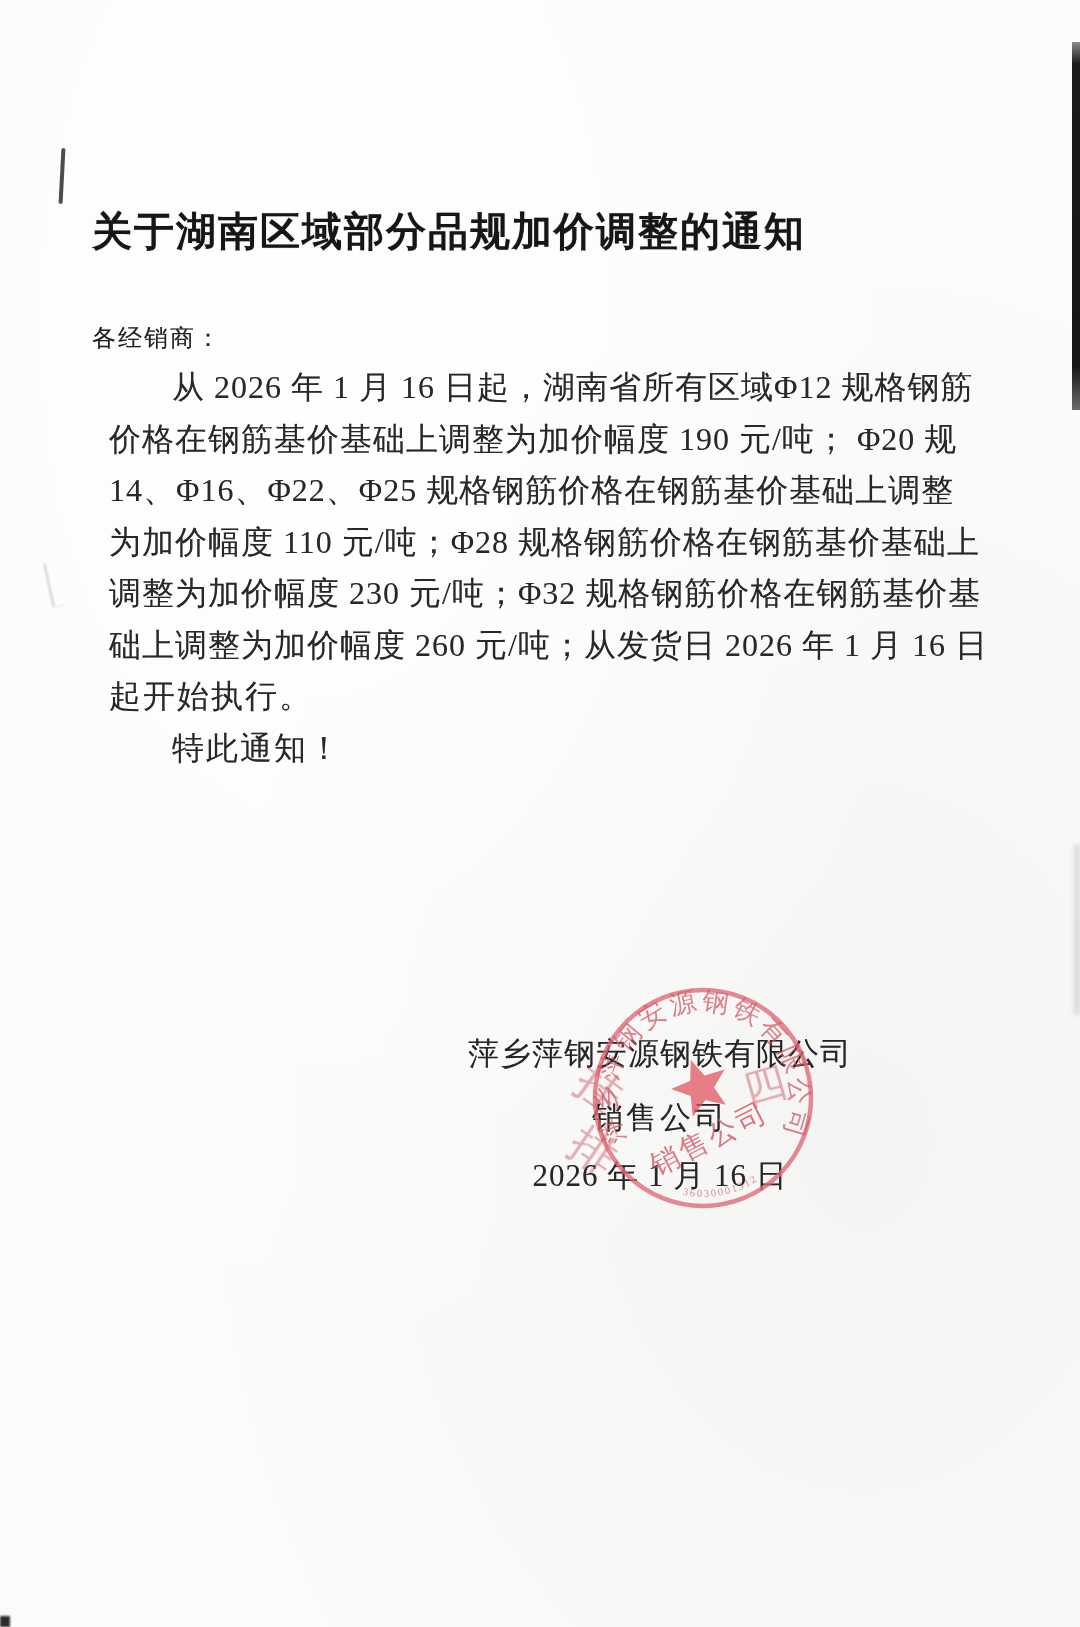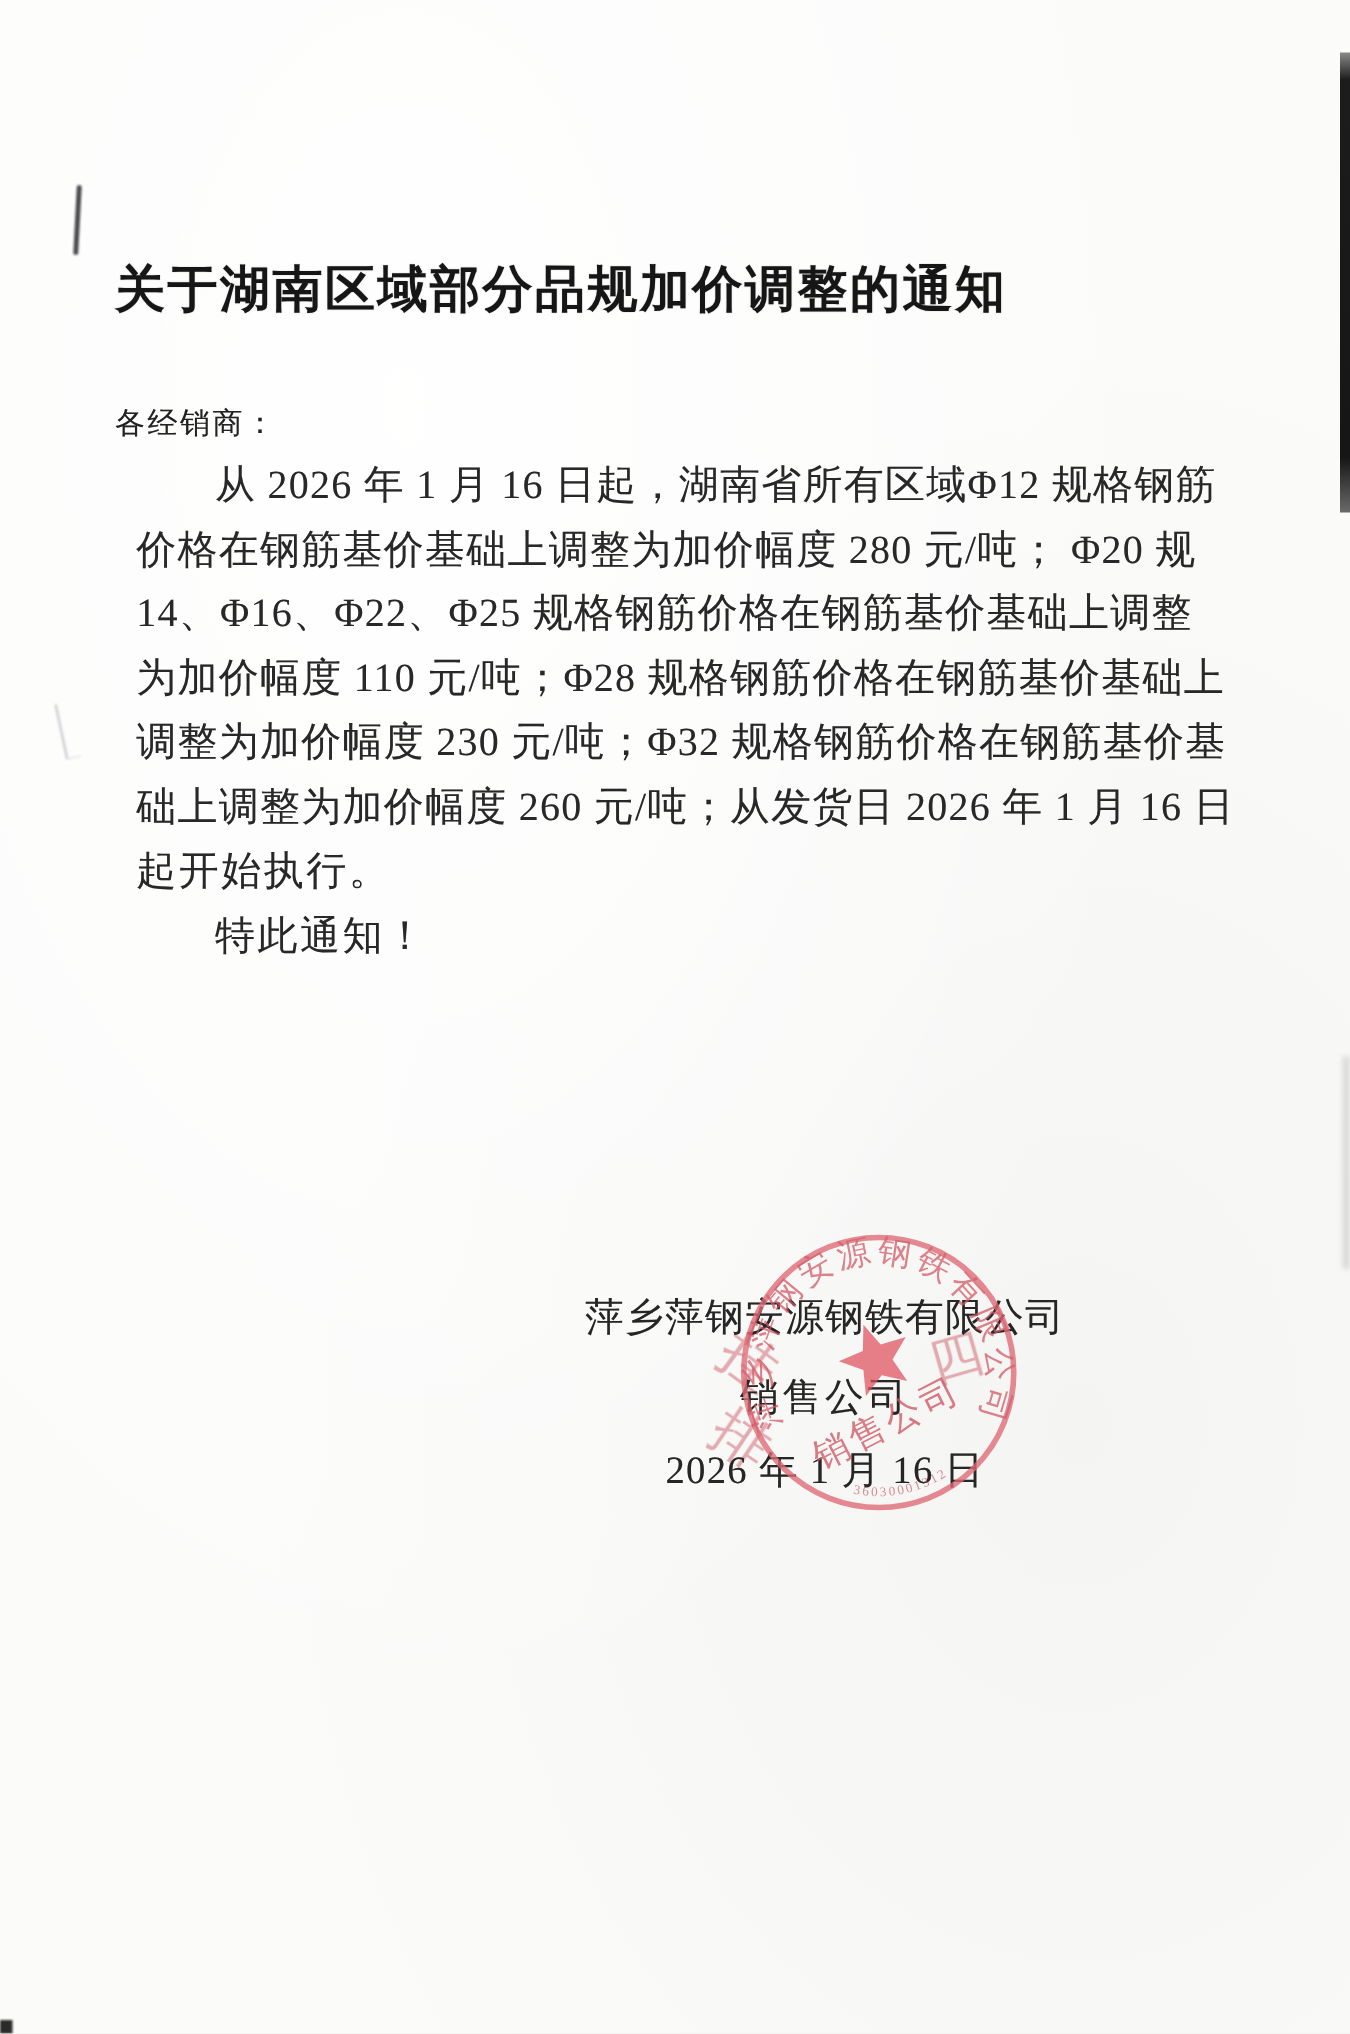--- a/index.html
+++ b/index.html
@@ -101,21 +101,21 @@
   <div class="left-mark"></div>
   <div class="left-scribble"></div>
   <div class="corner-dot"></div>
 
   <div class="doc-title">关于湖南区域部分品规加价调整的通知</div>
 
   <div class="salutation">各经销商：</div>
 
   <div class="body-block">
     <span class="body-line indent">从 2026 年 1 月 16 日起，湖南省所有区域Φ12 规格钢筋</span>
-    <span class="body-line">价格在钢筋基价基础上调整为加价幅度 280 元/吨； Φ20 规</span>
+    <span class="body-line">价格在钢筋基价基础上调整为加价幅度 190 元/吨； Φ20 规</span>
     <span class="body-line">14、Φ16、Φ22、Φ25 规格钢筋价格在钢筋基价基础上调整</span>
     <span class="body-line">为加价幅度 110 元/吨；Φ28 规格钢筋价格在钢筋基价基础上</span>
     <span class="body-line">调整为加价幅度 230 元/吨；Φ32 规格钢筋价格在钢筋基价基</span>
     <span class="body-line">础上调整为加价幅度 260 元/吨；从发货日 2026 年 1 月 16 日</span>
     <span class="body-line no-just">起开始执行。</span>
     <span class="body-line no-just indent">特此通知！</span>
   </div>
 
   <div class="sig-line sig-company">萍乡萍钢安源钢铁有限公司</div>
   <div class="sig-line sig-dept">销售公司</div>

